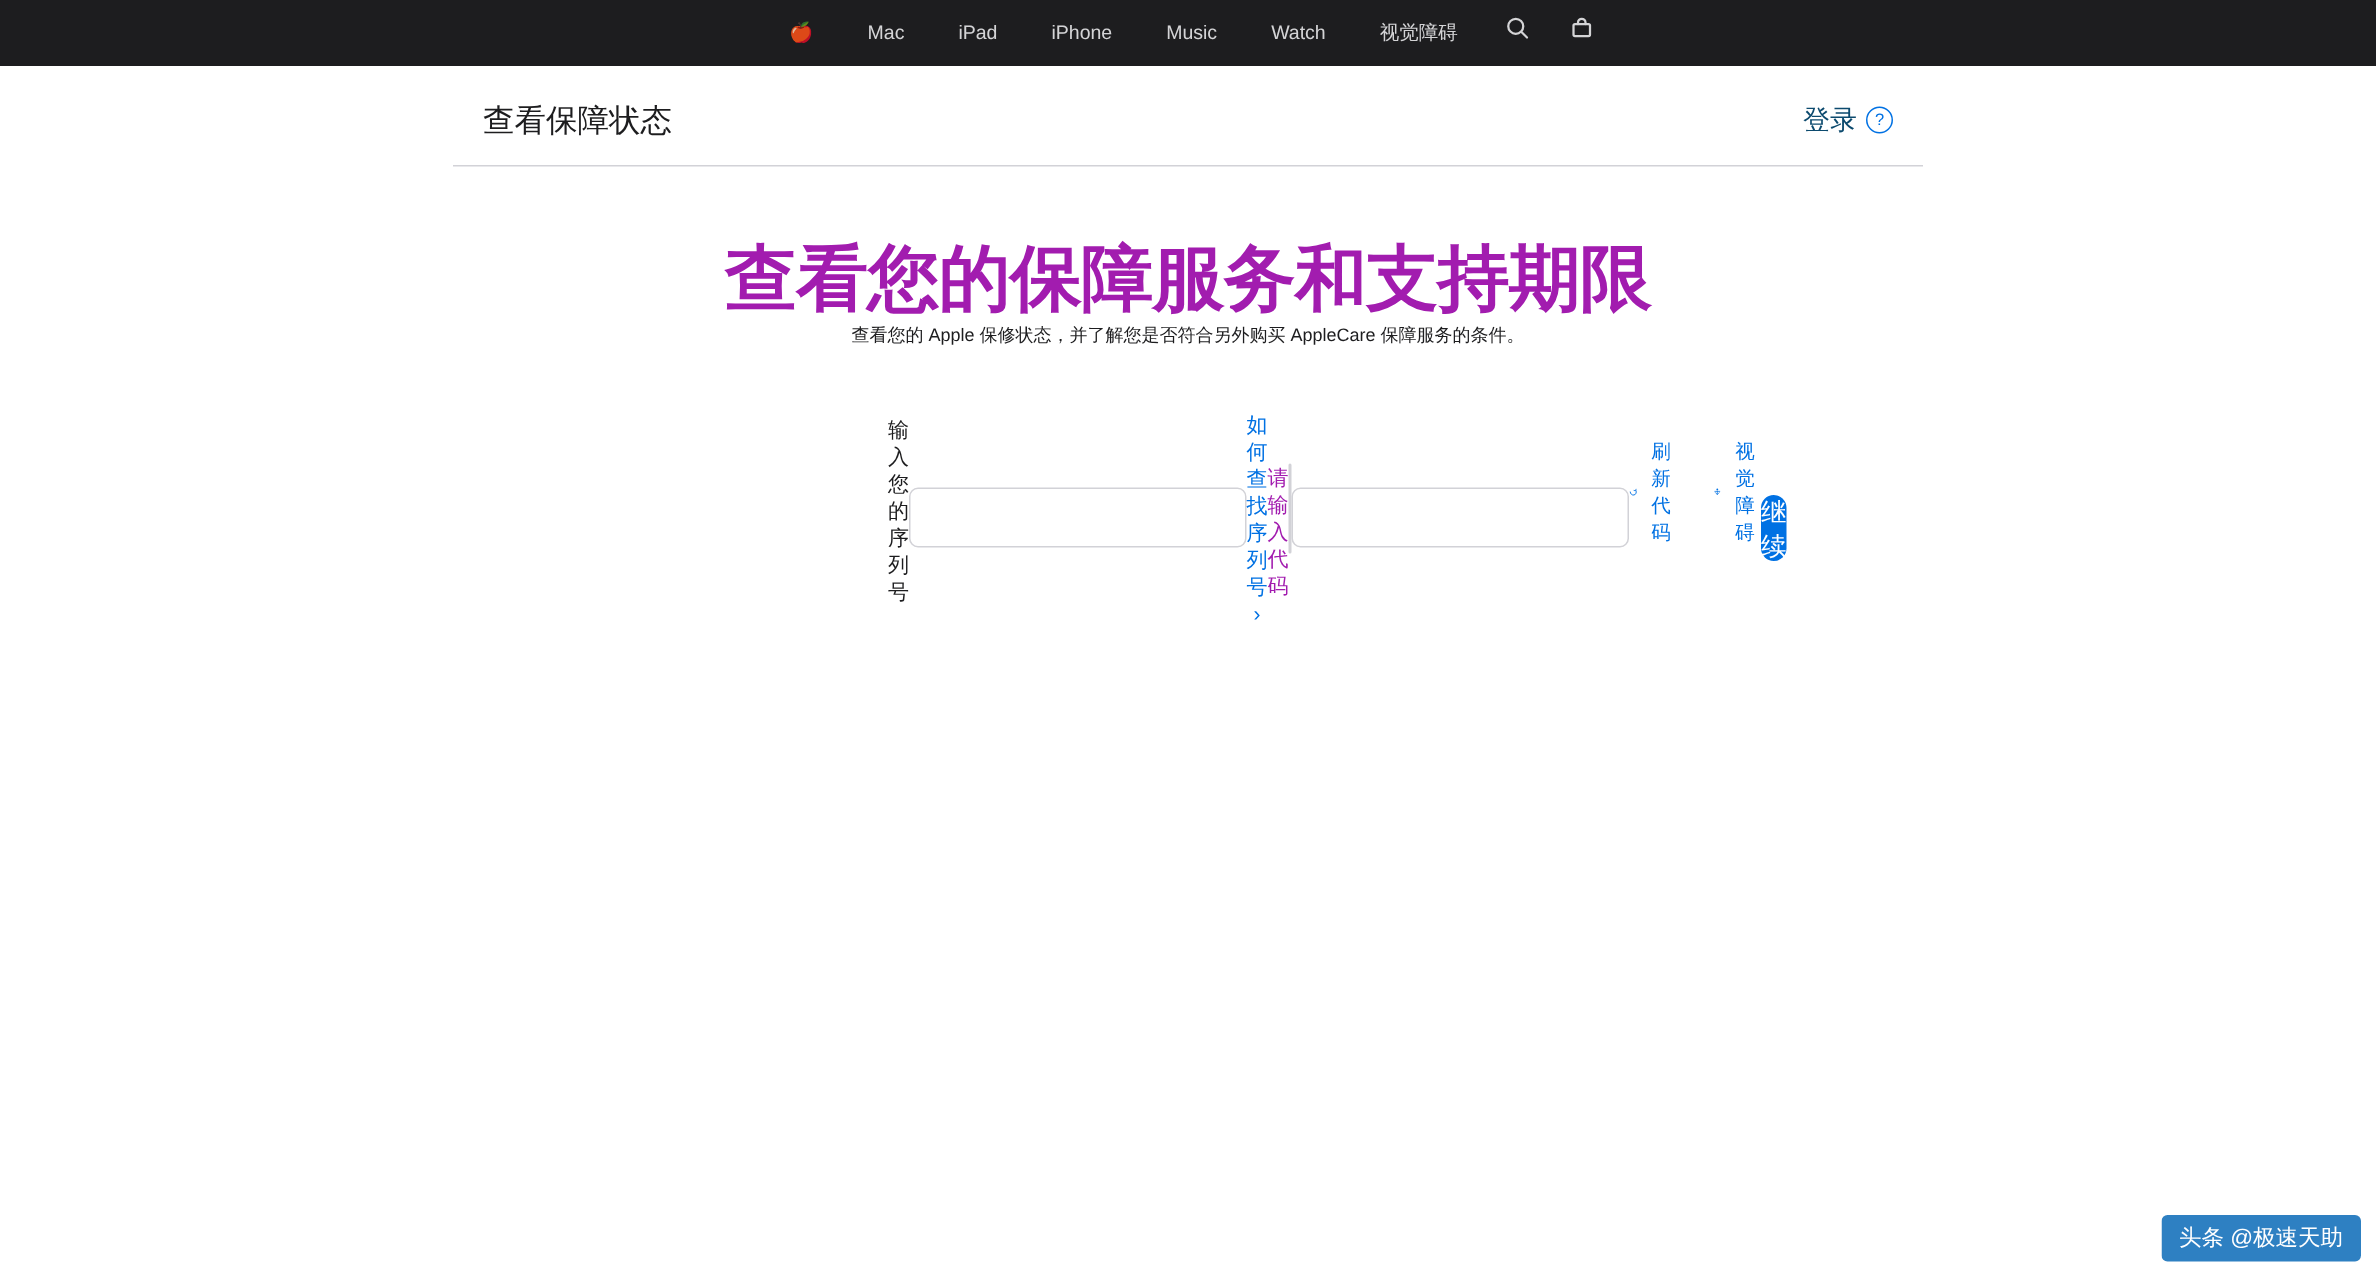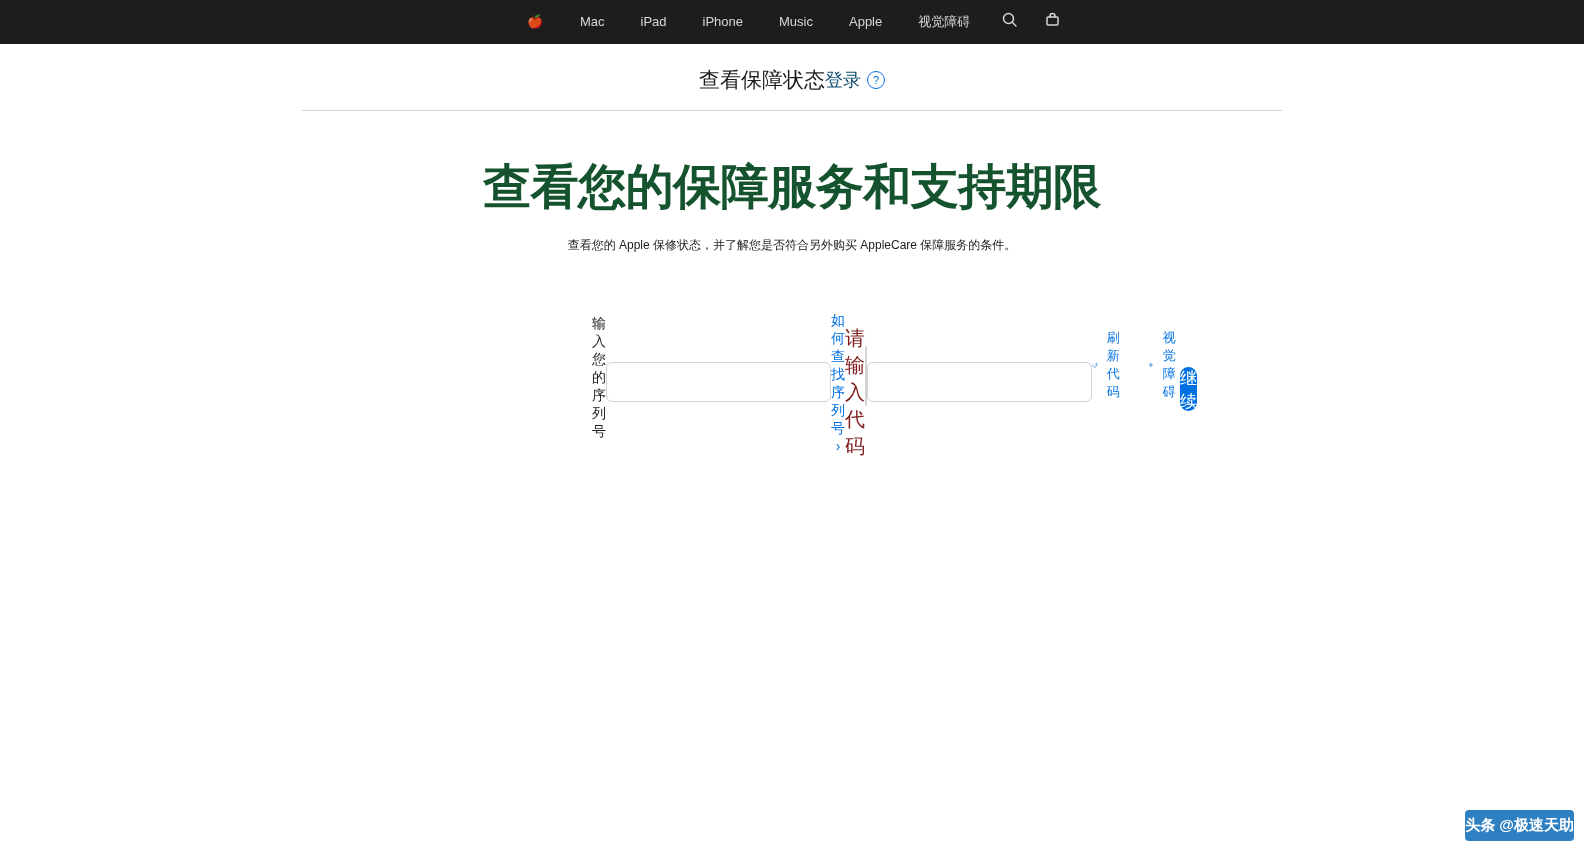--- a/index.html
+++ b/index.html
@@ -39,21 +39,21 @@
       opacity: 0.85;
     }
 
     
     .page-header {
       max-width: 980px;
       margin: 0 auto;
       padding: 22px 20px 16px 20px;
       display: flex;
       align-items: center;
-      justify-content: center;
+      justify-content: space-between;
       border-bottom: 1px solid #d2d2d7;
     }
     .page-title {
       font-size: 21px;
       color: #1d1d1f;
       font-weight: 400;
     }
     .login-area {
       display: flex;
       align-items: center;
@@ -84,23 +84,22 @@
       margin: 0 auto;
       padding: 50px 20px 40px;
       display: flex;
       flex-direction: column;
       align-items: center;
       text-align: center;
     }
     .hero-title {
       font-size: 48px;
       font-weight: 600;
-      color: #14532d;
+      color: #a21caf;
       line-height: 1.1;
-      margin-bottom: 22px;
       letter-spacing: -0.5px;
     }
     .hero-subtitle {
       font-size: 12px;
       color: #1d1d1f;
       line-height: 1.6;
       max-width: 600px;
       margin-bottom: 40px;
     }
 
@@ -134,22 +133,22 @@
       font-size: 14px;
       text-decoration: none;
       margin-top: 2px;
       cursor: pointer;
       display: flex;
       align-items: center;
       gap: 3px;
     }
 
     .captcha-label {
-      font-size: 20px;
-      color: #7f1d1d;
+      font-size: 14px;
+      color: #a21caf;
       margin-top: 30px;
       margin-bottom: 10px;
     }
     .captcha-img {
       width: 160px;
       height: 60px;
       border: 1px solid #d2d2d7;
       border-radius: 4px;
       background: #fff;
       display: flex;
@@ -195,37 +194,36 @@
     }
 
     
     .watermark {
       position: fixed;
       bottom: 10px;
       right: 10px;
       background: rgba(0,100,180,0.82);
       color: #fff;
       font-size: 15px;
-      padding: 6px 0;
+      padding: 6px 12px;
       border-radius: 4px;
       pointer-events: none;
       z-index: 9999;
-      font-weight: bold;
     }
   </style>
 </head>
 <body>
 
 <nav class="nav-bar">
   <a class="nav-apple">🍎</a>
   <a>Mac</a>
   <a>iPad</a>
   <a>iPhone</a>
   <a>Music</a>
-  <a>Apple</a>
+  <a>Watch</a>
   <a>视觉障碍</a>
   <button class="nav-icon-btn">
     <svg width="15" height="15" viewBox="0 0 15 15" fill="none">
       <circle cx="6.5" cy="6.5" r="5" stroke="#f5f5f7" stroke-width="1.5"></circle>
       <line x1="10.5" y1="10.5" x2="14" y2="14" stroke="#f5f5f7" stroke-width="1.5" stroke-linecap="round"></line>
     </svg>
   </button>
   <button class="nav-icon-btn">
     <svg width="15" height="15" viewBox="0 0 15 15" fill="none">
       <rect x="2" y="5" width="11" height="8" rx="1" stroke="#f5f5f7" stroke-width="1.5"></rect>

